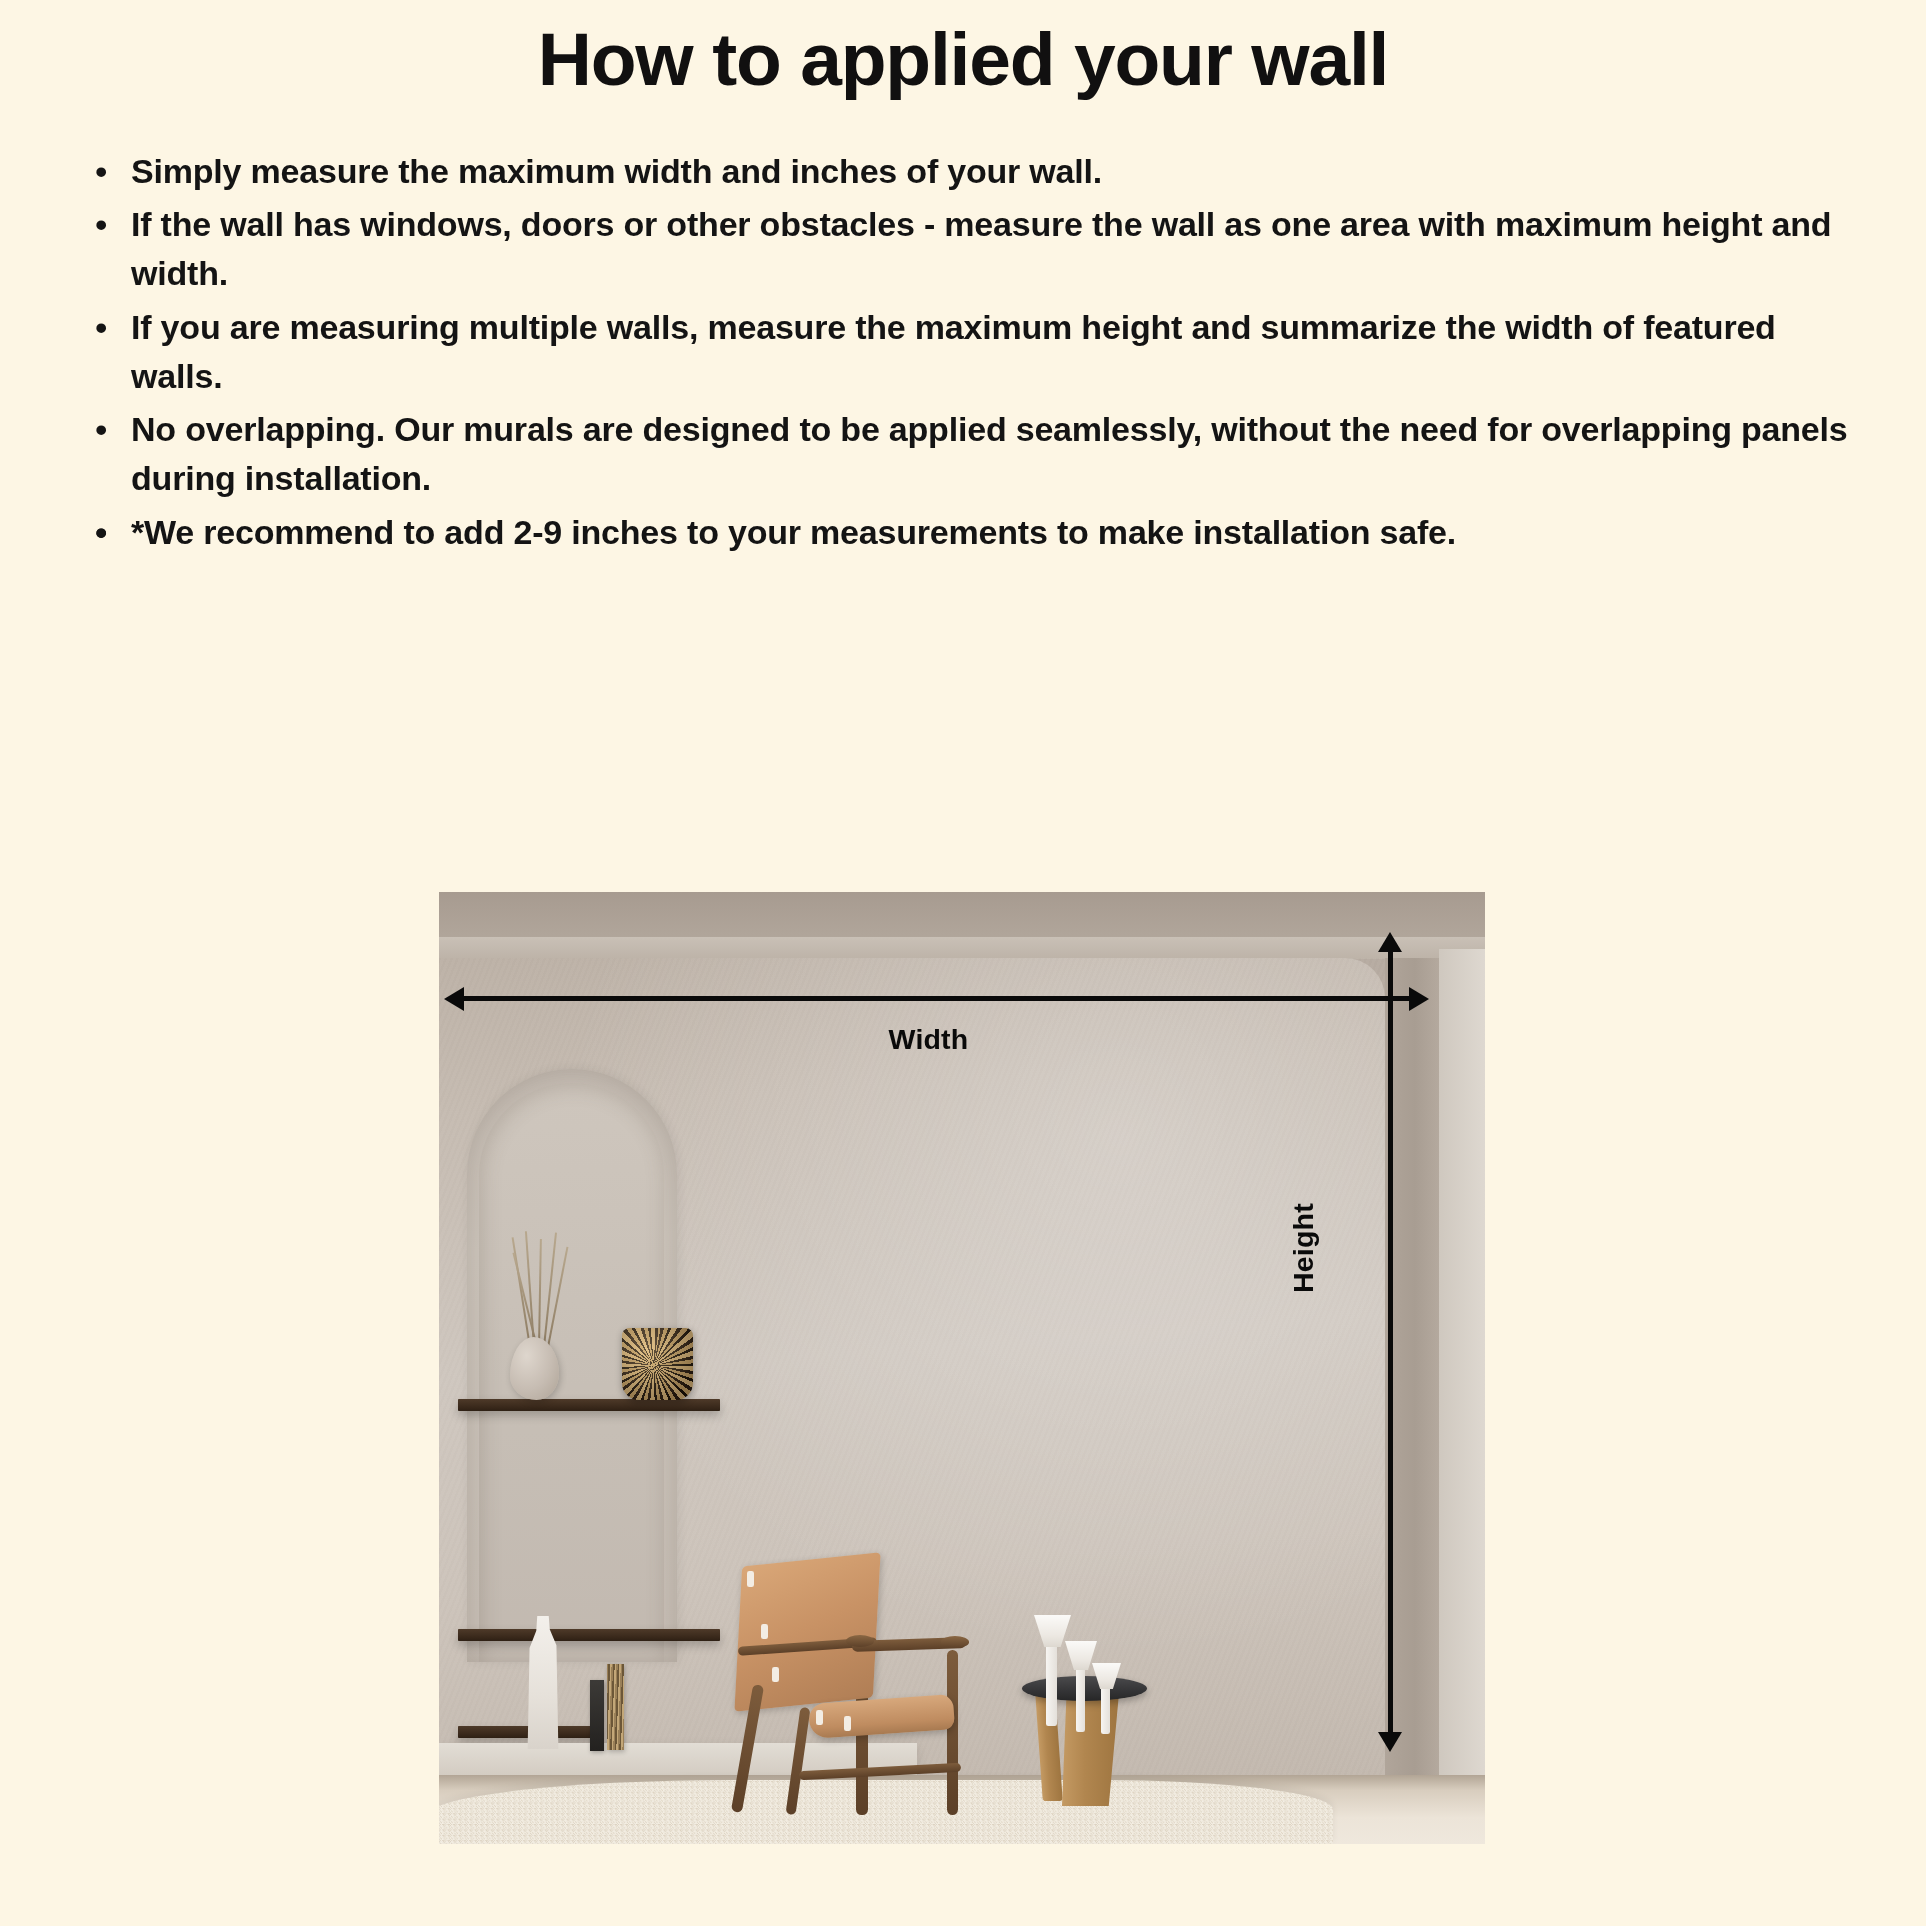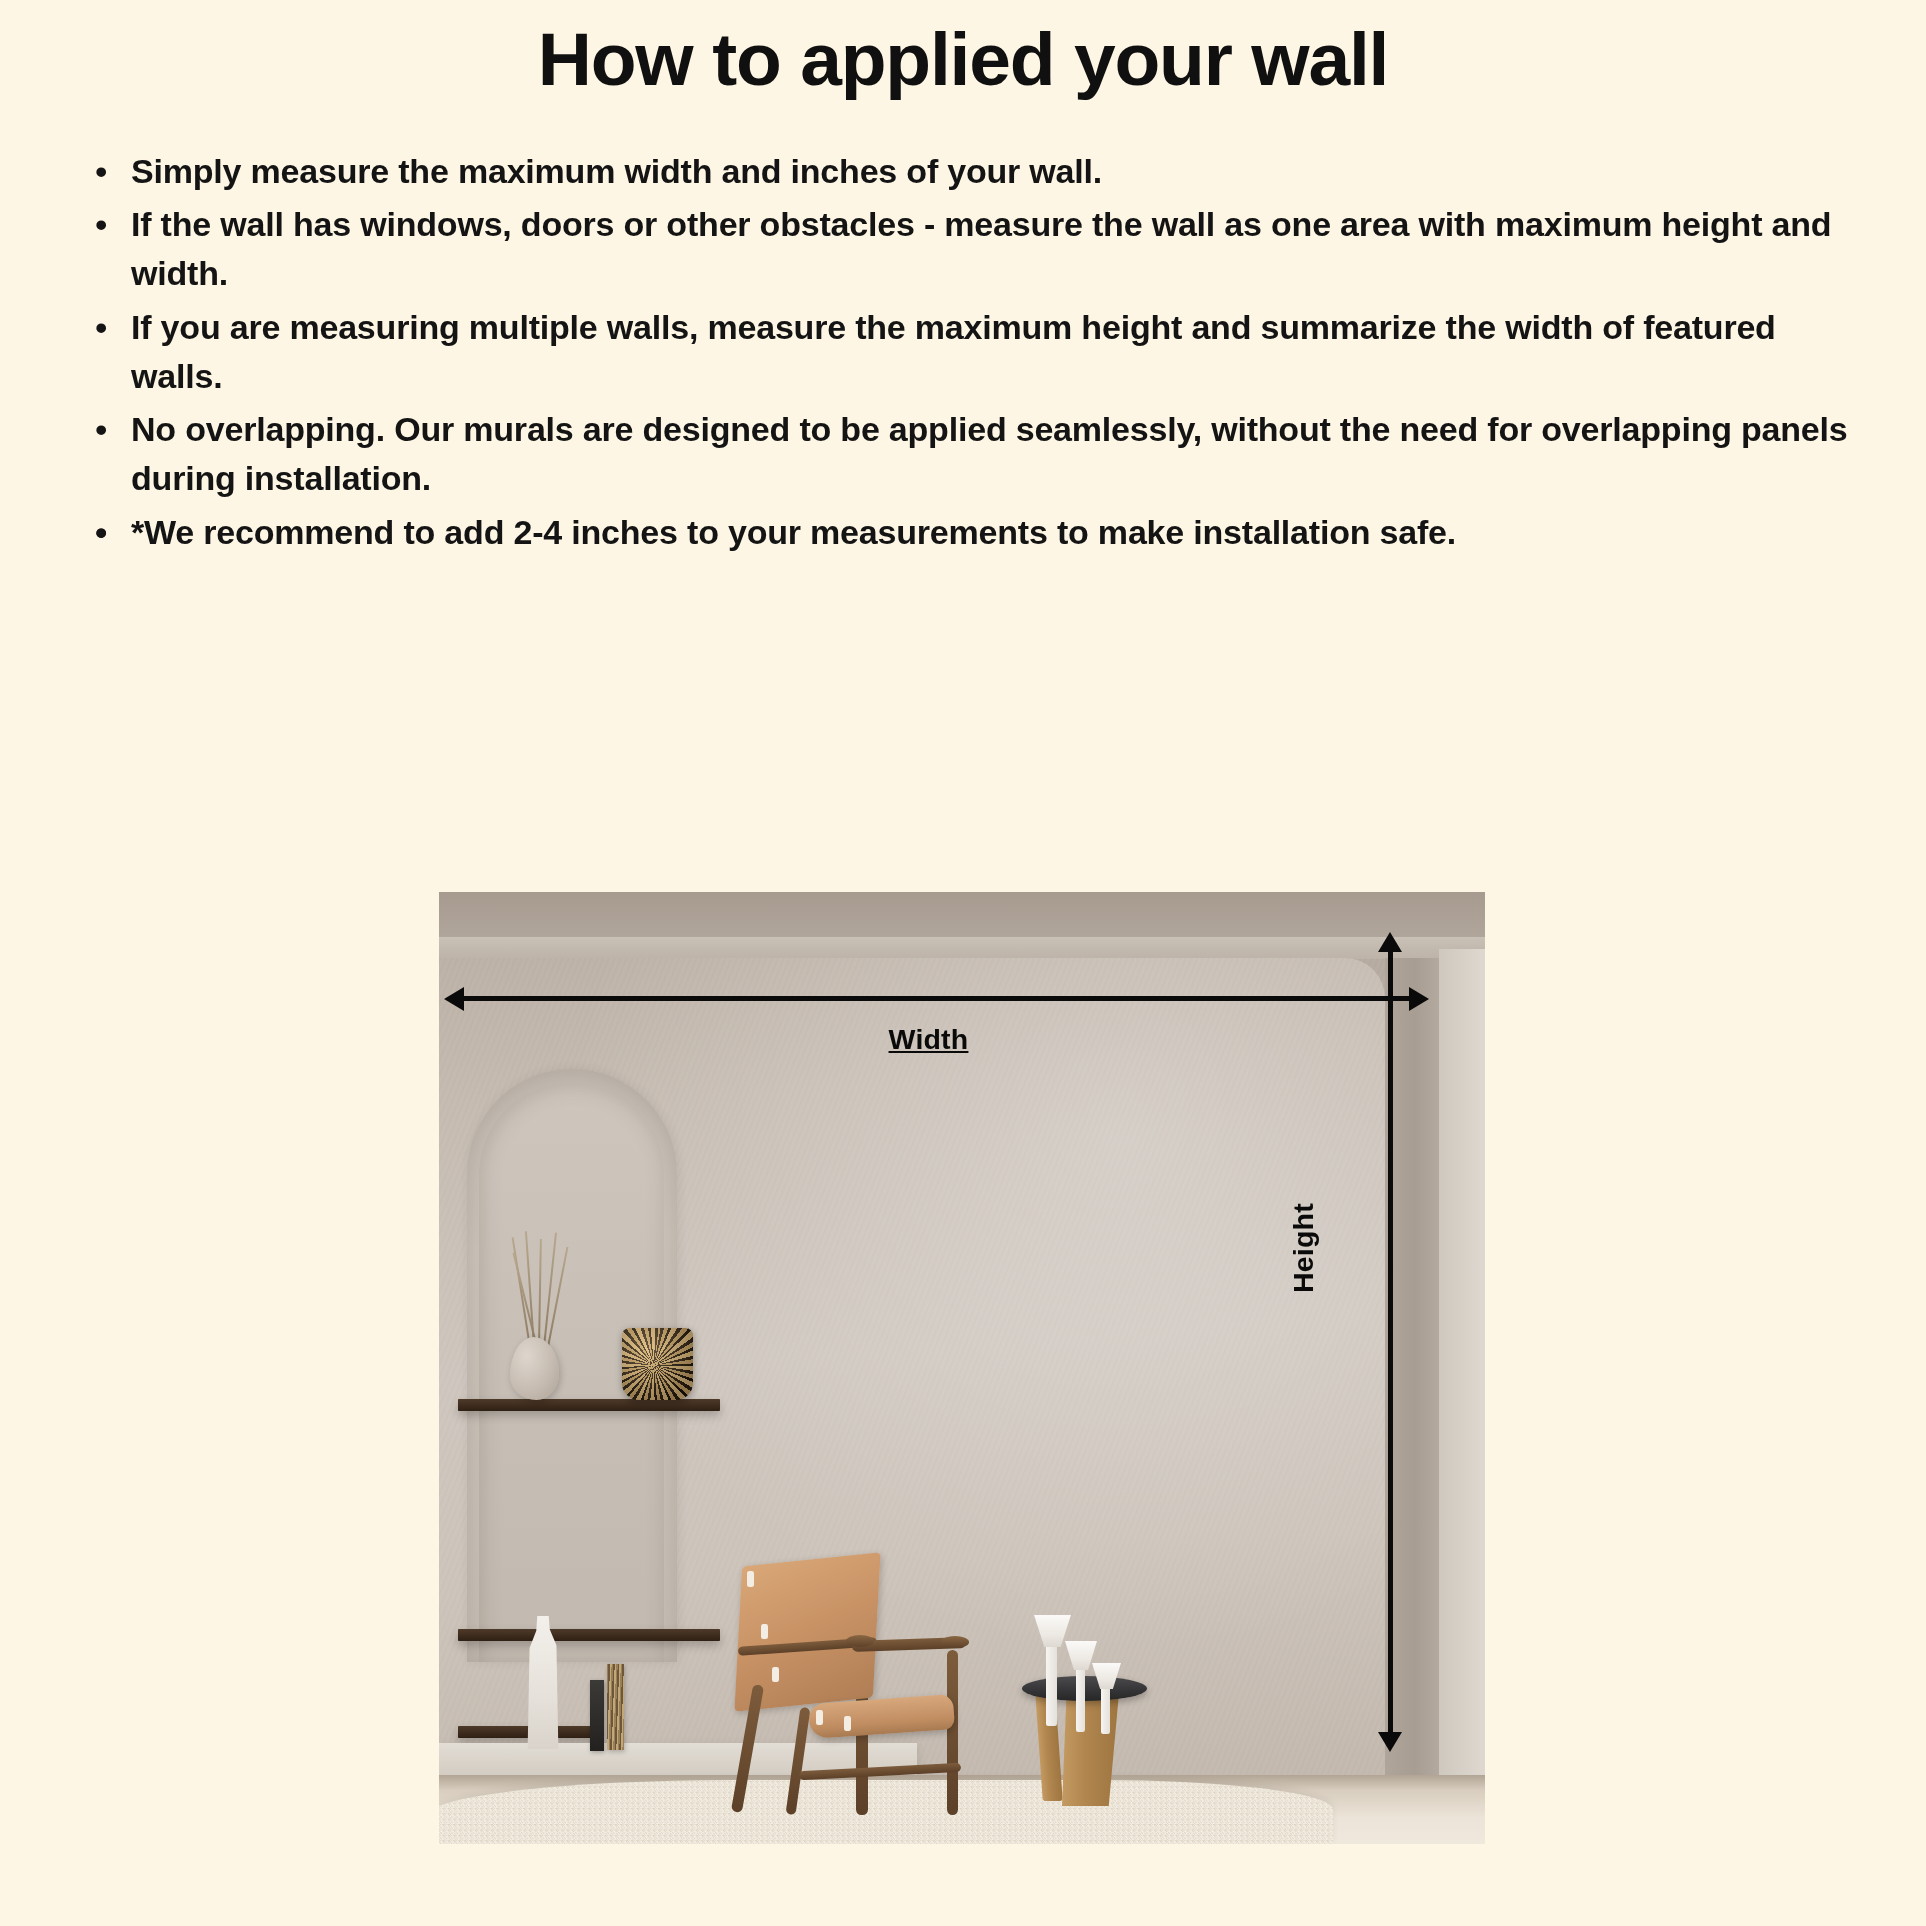--- a/index.html
+++ b/index.html
@@ -264,21 +264,20 @@
   .arrowhead { position:absolute; width:0; height:0; }
   #width-arrow-left  { left:4.6px;    top:95px;  border-top:12.3px solid transparent; border-bottom:12.3px solid transparent; border-right:20px solid #0a0a0a; }
   #width-arrow-right { left:970px; top:95px;  border-top:12.3px solid transparent; border-bottom:12.3px solid transparent; border-left:20px solid #0a0a0a; }
   #height-arrow-top  { left:939px; top:40px;   border-left:12.3px solid transparent; border-right:12.3px solid transparent; border-bottom:20px solid #0a0a0a; }
   #height-arrow-bot  { left:939px; top:840px; border-left:12.3px solid transparent; border-right:12.3px solid transparent; border-top:20px solid #0a0a0a; }
 
   #width-label {
     position:absolute; left:0; top:131px; width:979px;
     text-align:center; font-size:28.5px; font-weight:700; color:#0a0a0a;
     letter-spacing:0.2px;
-    text-decoration:underline;
   }
   #height-label {
     position:absolute; left:848px; top:401px;
     font-size:28.5px; font-weight:700; color:#0a0a0a; letter-spacing:0.2px;
     transform:rotate(-90deg); transform-origin:left top;
   }
 </style>
 </head>
 <body>
 
@@ -299,21 +298,21 @@
   </li>
   <li class="bullet-item">
     <span class="bullet-dot">•</span>
     <span>No overlapping. Our murals are designed to be applied seamlessly, without the need for overlapping panels during installation.</span>
   </li>
   <li class="bullet-item">
     <span class="bullet-dot">•</span>
   </li>
   <li class="bullet-item">
     <span class="bullet-dot">•</span>
-    <span>*We recommend to add 2-4 inches to your measurements to make installation safe.</span>
+    <span>*We recommend to add 2-9 inches to your measurements to make installation safe.</span>
   </li>
 </ul>
 
 <div id="photo-panel">
 
   <div class="scene">
     <div class="ceiling"></div>
     <div class="ceiling-light"></div>
 
     <div class="back-wall"></div>

